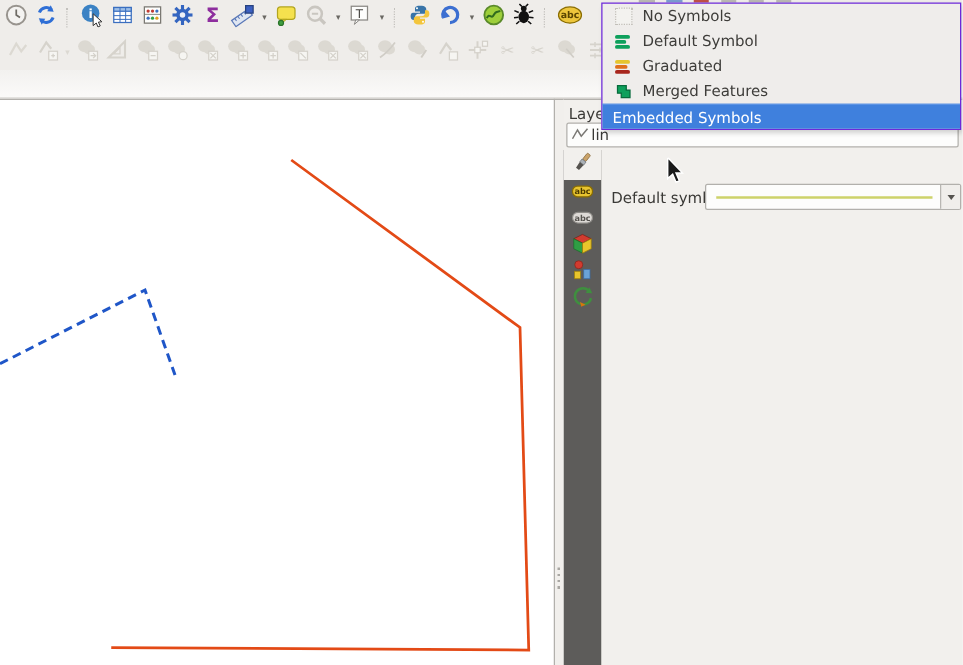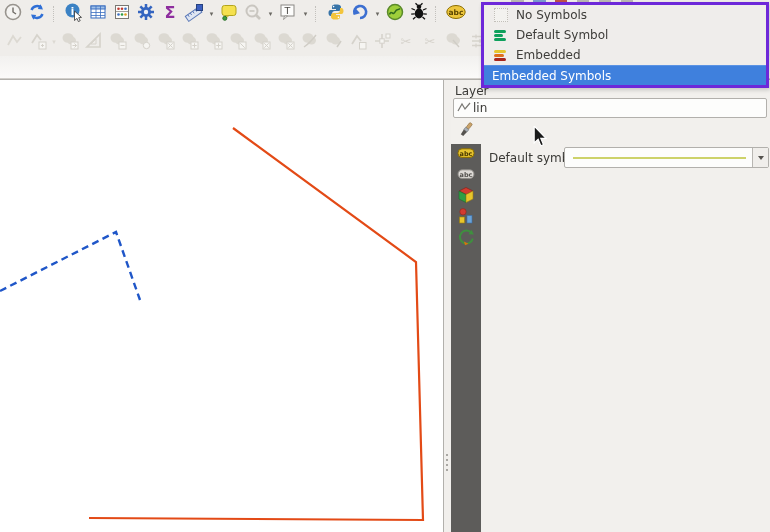--- a/index.html
+++ b/index.html
@@ -52,21 +52,21 @@
   .ds-arrow-btn { width:16px; height:100%; border-left:1px solid #b8b6b2; background:#f0eeeb;
     display:flex; align-items:center; justify-content:center; }
   .ds-arrow-btn i { width:0; height:0; border-left:3.5px solid transparent;
     border-right:3.5px solid transparent; border-top:4px solid #55534f; }
 
   
   .sliver { position:absolute; top:0; height:3px; }
 
   
   #menu { position:absolute; left:481px; top:2px; width:288px;
-    background:#efedeb; border:3px solid #6d28d9; box-shadow:1px 2px 4px rgba(0,0,0,.18); z-index:50; }
+    background:#efedeb; border:1px solid #6d28d9; box-shadow:1px 2px 4px rgba(0,0,0,.18); z-index:50; }
   .menu-item { height:20px; display:flex; align-items:center; padding-left:10px;
     font-size:12px; color:#3e3d3a; }
   .menu-item.hl { background:#3f80dd; color:#fff; padding-left:8px; border-top:1px solid #5b93e4; height:20px; }
   .mi-icon { width:14px; height:14px; margin-right:8px; flex:0 0 auto;
     display:flex; flex-direction:column; justify-content:center; }
   .icon-none-symbols { border:1px dotted #c2bfb9; background:#f3f2ef; }
   .mi-icon b { display:block; height:3px; border-radius:1.5px; margin:0.5px 0; }
   #cursor { position:absolute; z-index:60; }
 
   svg text { font-family:"DejaVu Sans",sans-serif; }
@@ -442,21 +442,29 @@
           <b style="background: rgb(14, 160, 92); width: 12px;"></b>
         </span>
         <span>Default Symbol</span>
       </div>
       <div class="menu-item">
         <span class="mi-icon">
           <b style="background: rgb(229, 197, 46); width: 12px;"></b>
           <b style="background: rgb(223, 111, 27); width: 10px;"></b>
           <b style="background: rgb(168, 38, 29); width: 12px;"></b>
         </span>
-        <span>Embedded</span>
+        <span>Graduated</span>
+      </div>
+      <div class="menu-item">
+        <span class="mi-icon">
+          <svg width="14" height="14">
+            <path d="M2 2.5 h7 v3.5 h3 v6 h-7 v-3.5 h-3 Z" fill="#0ea05c" stroke="#076b3c" stroke-width="1"></path>
+          </svg>
+        </span>
+        <span>Merged Features</span>
       </div>
       <div class="menu-item hl">
         <span>Embedded Symbols</span>
       </div>
     </div>
 
   <svg id="cursor" width="14" height="21" viewBox="0 0 12 18" style="left: 533px; top: 126px;">
     <path d="M1 0 L1 14.5 L4.4 11.4 L6.7 17 L9 16 L6.7 10.6 L11.2 10.6 Z" fill="#1a1a1a" stroke="#fff" stroke-width="1"></path>
   </svg>
 </div>

